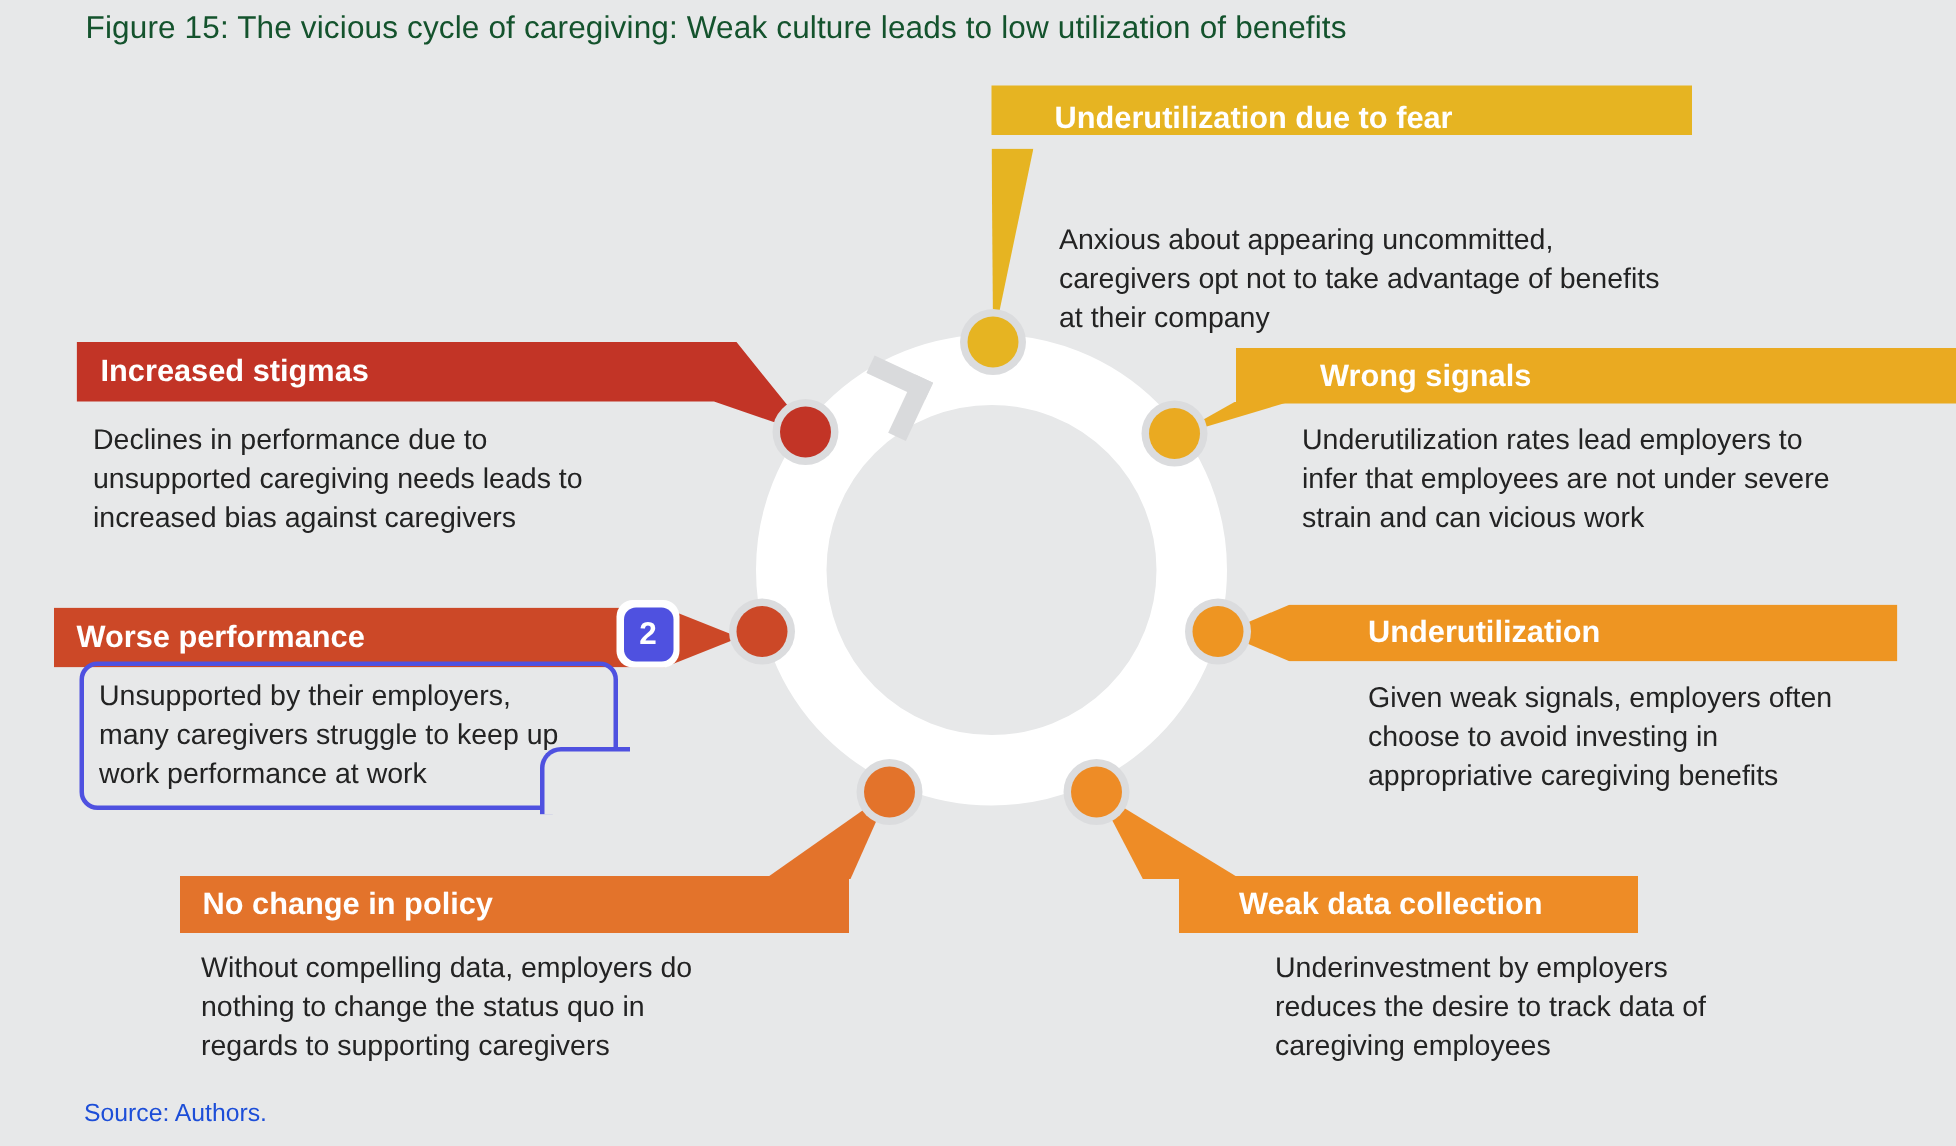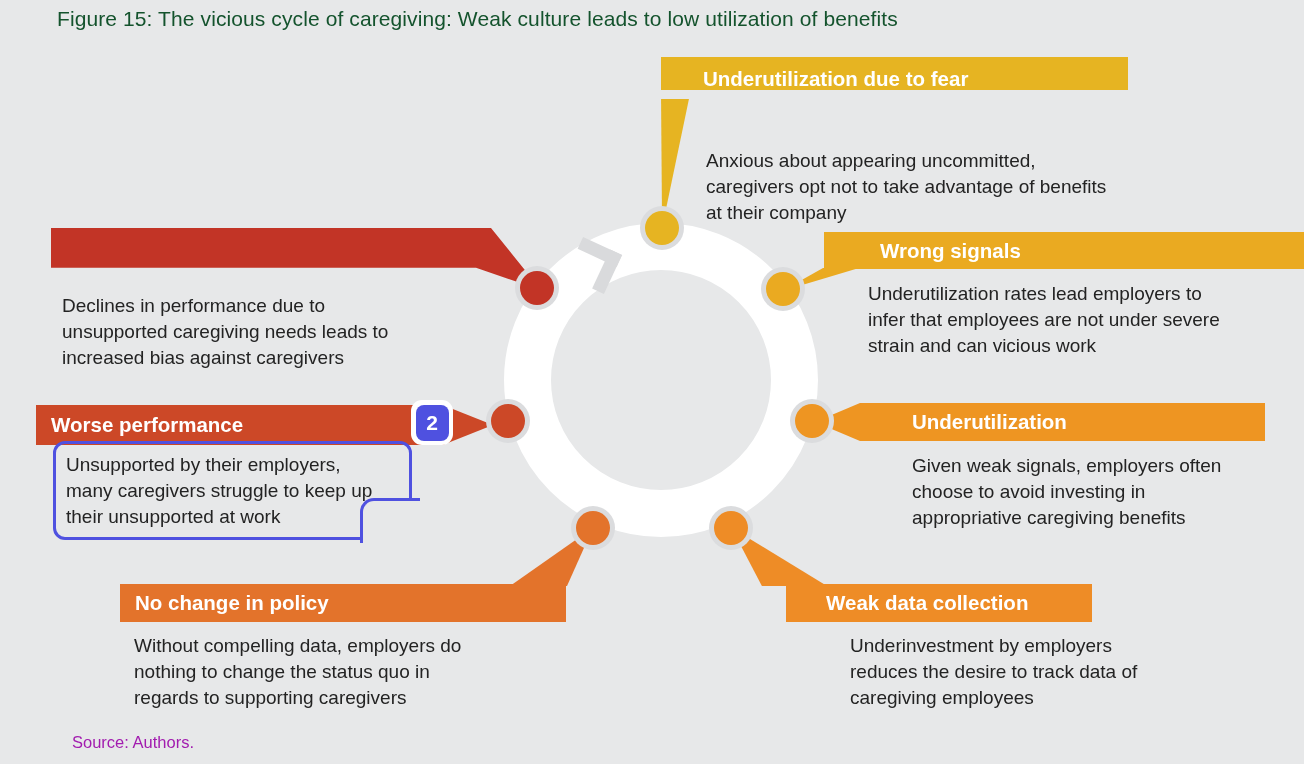--- a/index.html
+++ b/index.html
@@ -6,21 +6,21 @@
   body{
     width:1304px;height:764px;position:relative;overflow:hidden;
     background:#E7E8E9;
     font-family:"Liberation Sans", sans-serif;
     color:#232323;
   }
   .abs{position:absolute;}
   .figure-title{
     left:57px;top:7px;font-size:21px;color:#14532d;letter-spacing:0.1px;
   }
-  .source-line{left:72px;top:733px;font-size:16.5px;color:#a21caf;}
+  .source-line{left:56px;top:733px;font-size:16.5px;color:#1d4ed8;}
 
   
   .ring{
     left:504px;top:223px;width:314px;height:314px;box-sizing:border-box;
     border:47px solid #FFFFFF;border-radius:50%;
   }
   .chevron{
     left:572px;top:244px;width:30px;height:30px;
     border-top:13px solid #D9DADC;border-right:13px solid #D9DADC;
     transform:rotate(25deg);
@@ -98,29 +98,30 @@
 
 <div style="--c: #E3732B;">
   <div class="abs hdr" style="left:120px;top:584px;width:446px;height:38px;line-height:38px;padding-left:15px;">No change in policy</div>
   <div class="abs tail" style="left:505px;top:524px;width:100px;height:62px;clip-path:polygon(88% 6%,5% 100%,62% 100%);"></div>
   <div class="abs desc" style="left:134px;top:633px;width:335px;">Without compelling data, employers do nothing to change the status quo in regards to supporting caregivers</div>
   <div class="abs dot" style="left:576px;top:511px;"></div>
 </div>
 
 <div style="--c: #CC4827;">
   <div class="abs hdr" style="left:36px;top:405px;width:457px;height:40px;line-height:40px;padding-left:15px;clip-path:polygon(0 0,89% 0,100% 50%,89% 100%,0 100%);">Worse performance</div>
-  <div class="abs desc" style="left:66px;top:452px;width:322px;">Unsupported by their employers, many caregivers struggle to keep up their unsupported at work</div>
+  <div class="abs desc" style="left:66px;top:452px;width:322px;">Unsupported by their employers, many caregivers struggle to keep up work performance at work</div>
   <div class="abs dot" style="left:491px;top:404px;"></div>
 </div>
 
 <div style="--c: #C23426;">
   <div class="abs hdr" style="left:51px;top:228px;width:500px;height:64px;line-height:40px;padding-left:16px;background:transparent;">
     <div class="tail" style="position:absolute;left:0;top:0;width:100%;height:100%;clip-path:polygon(0 0,88% 0,98% 97%,85% 62%,0 62%);"></div>
+    <span style="position:relative;">Increased stigmas</span>
   </div>
-  <div class="abs desc" style="left:62px;top:281px;width:340px;margin-top:12px;">Declines in performance due to unsupported caregiving needs leads to increased bias against caregivers</div>
+  <div class="abs desc" style="left:62px;top:281px;width:340px;">Declines in performance due to unsupported caregiving needs leads to increased bias against caregivers</div>
   <div class="abs dot" style="left:520px;top:271px;"></div>
 </div>
 
 <div class="abs som-box"></div>
 <div class="abs som-notch"></div>
 <div class="abs som-badge">
   <div class="som-badge-inner">2</div>
 </div>
 
 <div class="abs source-line">Source: Authors.</div>

